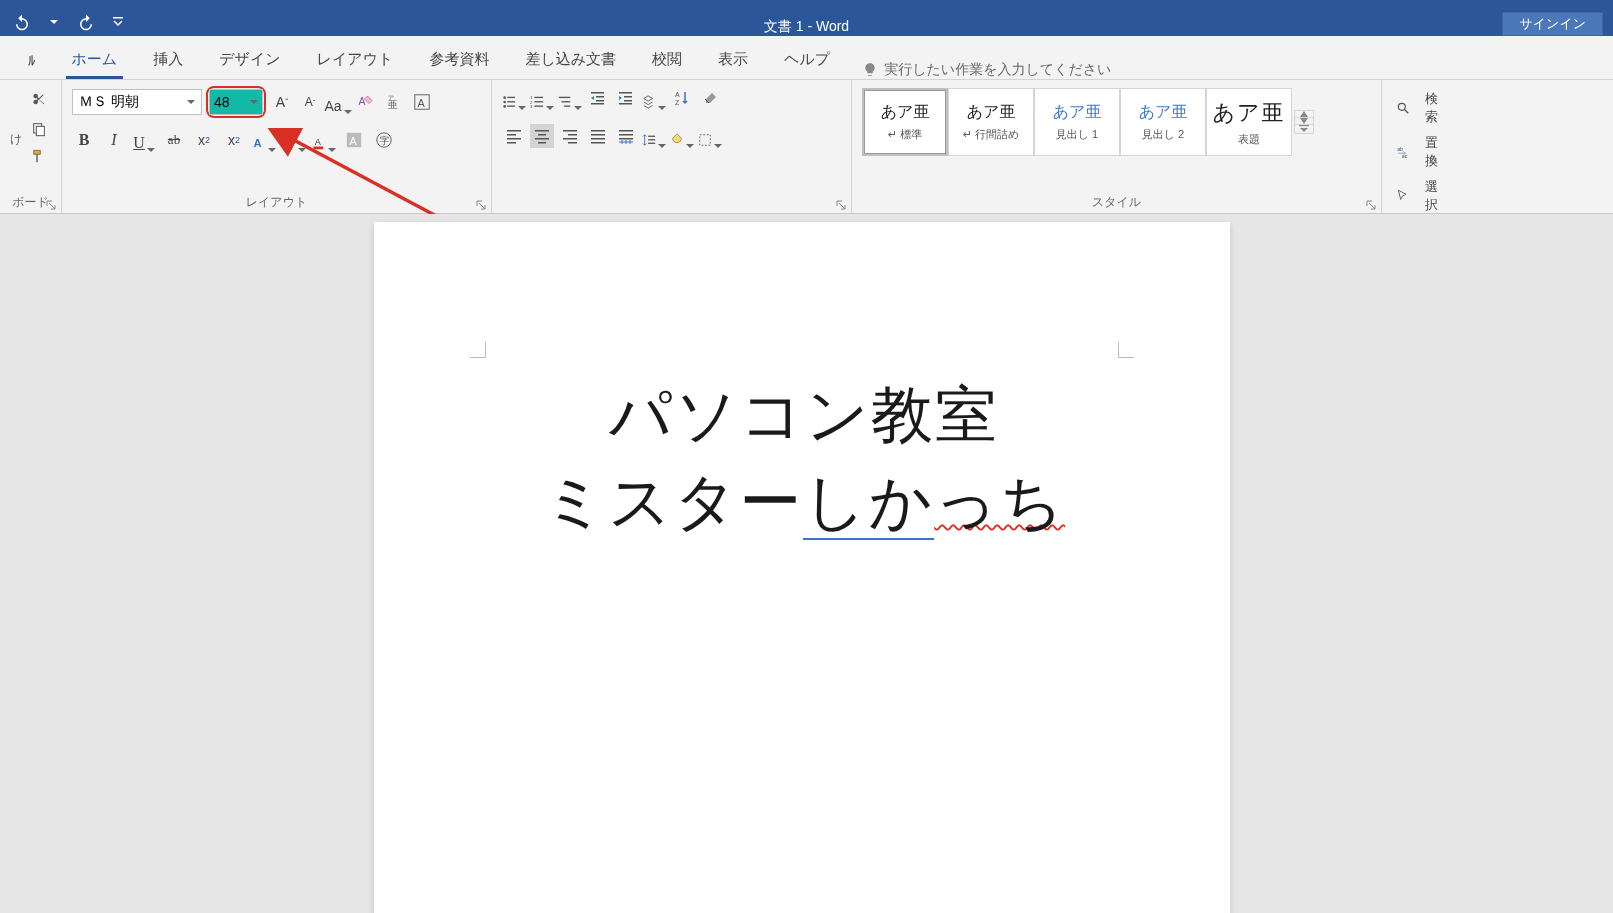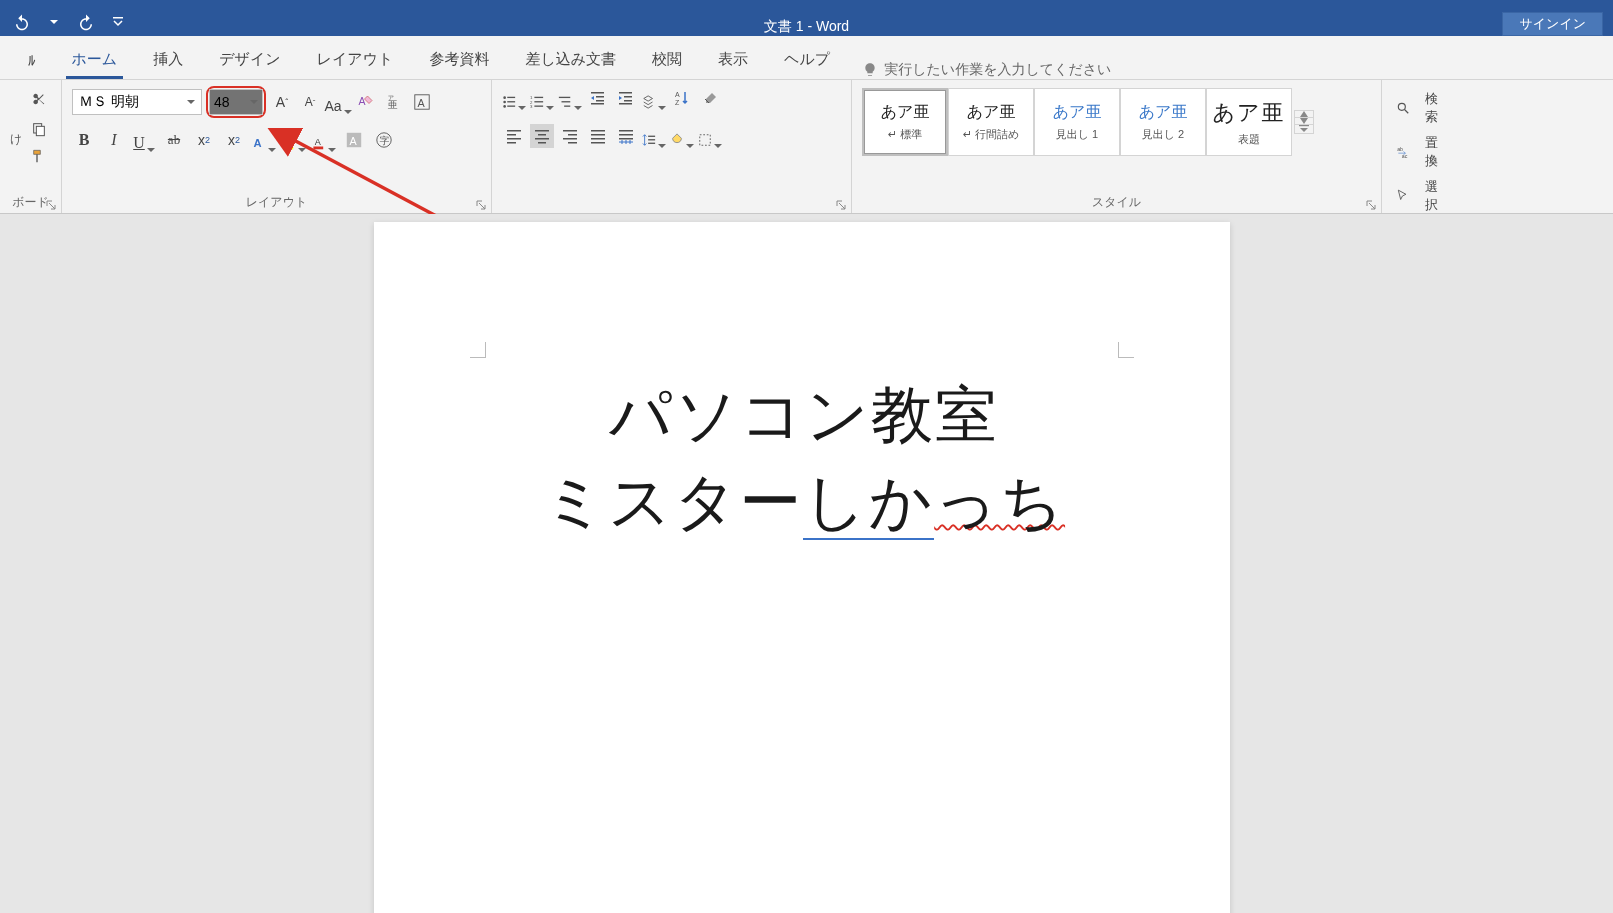--- a/index.html
+++ b/index.html
@@ -24,21 +24,21 @@
 .group-label { font-size: 12px; color: #666; text-align: center; padding: 4px 0 2px 0; margin-top: auto; }
 .group-controls { display: flex; flex-direction: column; gap: 4px; flex: 1; }
 .dialog-launcher { position: absolute; right: 3px; bottom: 5px; width: 12px; height: 12px; cursor: pointer; }
 .dialog-launcher svg { fill: #999; }
 
 .clip-col { display: flex; flex-direction: column; gap: 6px; padding-top: 4px; }
 .clip-ico { width: 22px; height: 22px; display:flex; align-items:center; justify-content:center; cursor:pointer; }
 
 .font-row1 { display: flex; align-items: center; gap: 4px; }
 .font-name { width: 130px; height: 26px; border: 1px solid #c0c0c0; background: #fff; font-size: 14px; padding: 0 6px; display: flex; align-items: center; justify-content: space-between; cursor: pointer; }
-.font-size { width: 54px; height: 26px; border: 1px solid #c0c0c0; background: #737373; font-size: 14px; padding: 12px 4px; display: flex; align-items: center; justify-content: space-between; cursor: pointer; }
+.font-size { width: 54px; height: 26px; border: 1px solid #c0c0c0; background: #14b8a6; font-size: 14px; padding: 12px 4px; display: flex; align-items: center; justify-content: space-between; cursor: pointer; }
 .small-btn { width: 24px; height: 24px; display: flex; align-items: center; justify-content: center; cursor: pointer; font-size: 14px; color: #444; }
 .row { display:flex; align-items:center; gap:2px; }
 .bold { font-weight: bold; font-family: serif; font-size: 16px;}
 .italic { font-style: italic; font-family: serif; font-size: 16px; }
 .underline { text-decoration: underline; font-family: serif; font-size: 16px;}
 .strike { text-decoration: line-through; font-family: serif; font-size: 13px;}
 .caret-down { width: 8px; height: 4px; display: inline-block; }
 .caret-down::before { content:""; border-left:4px solid transparent; border-right:4px solid transparent; border-top:4px solid #666; display:block; }
 
 .highlight-box { border: 2.5px solid #d93025; border-radius: 8px; padding: 1px; }

